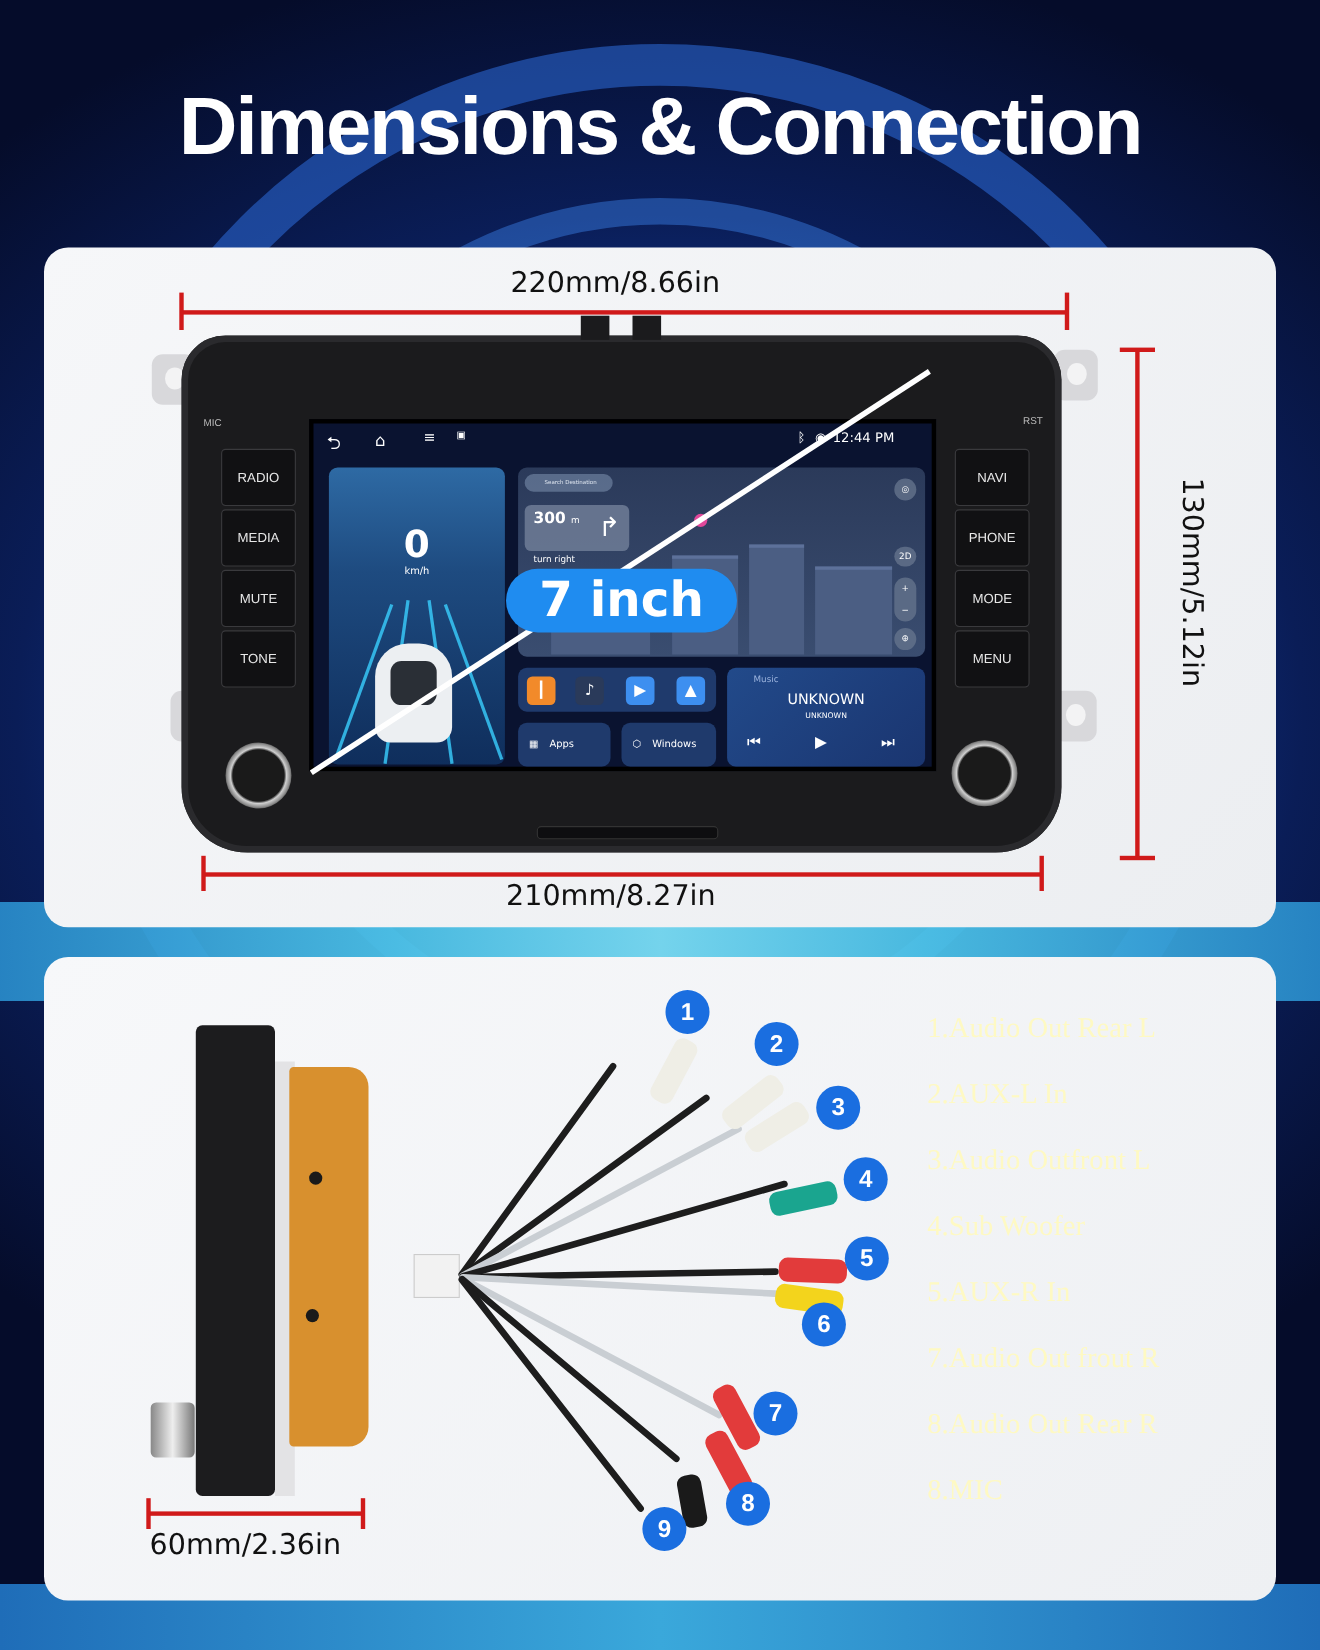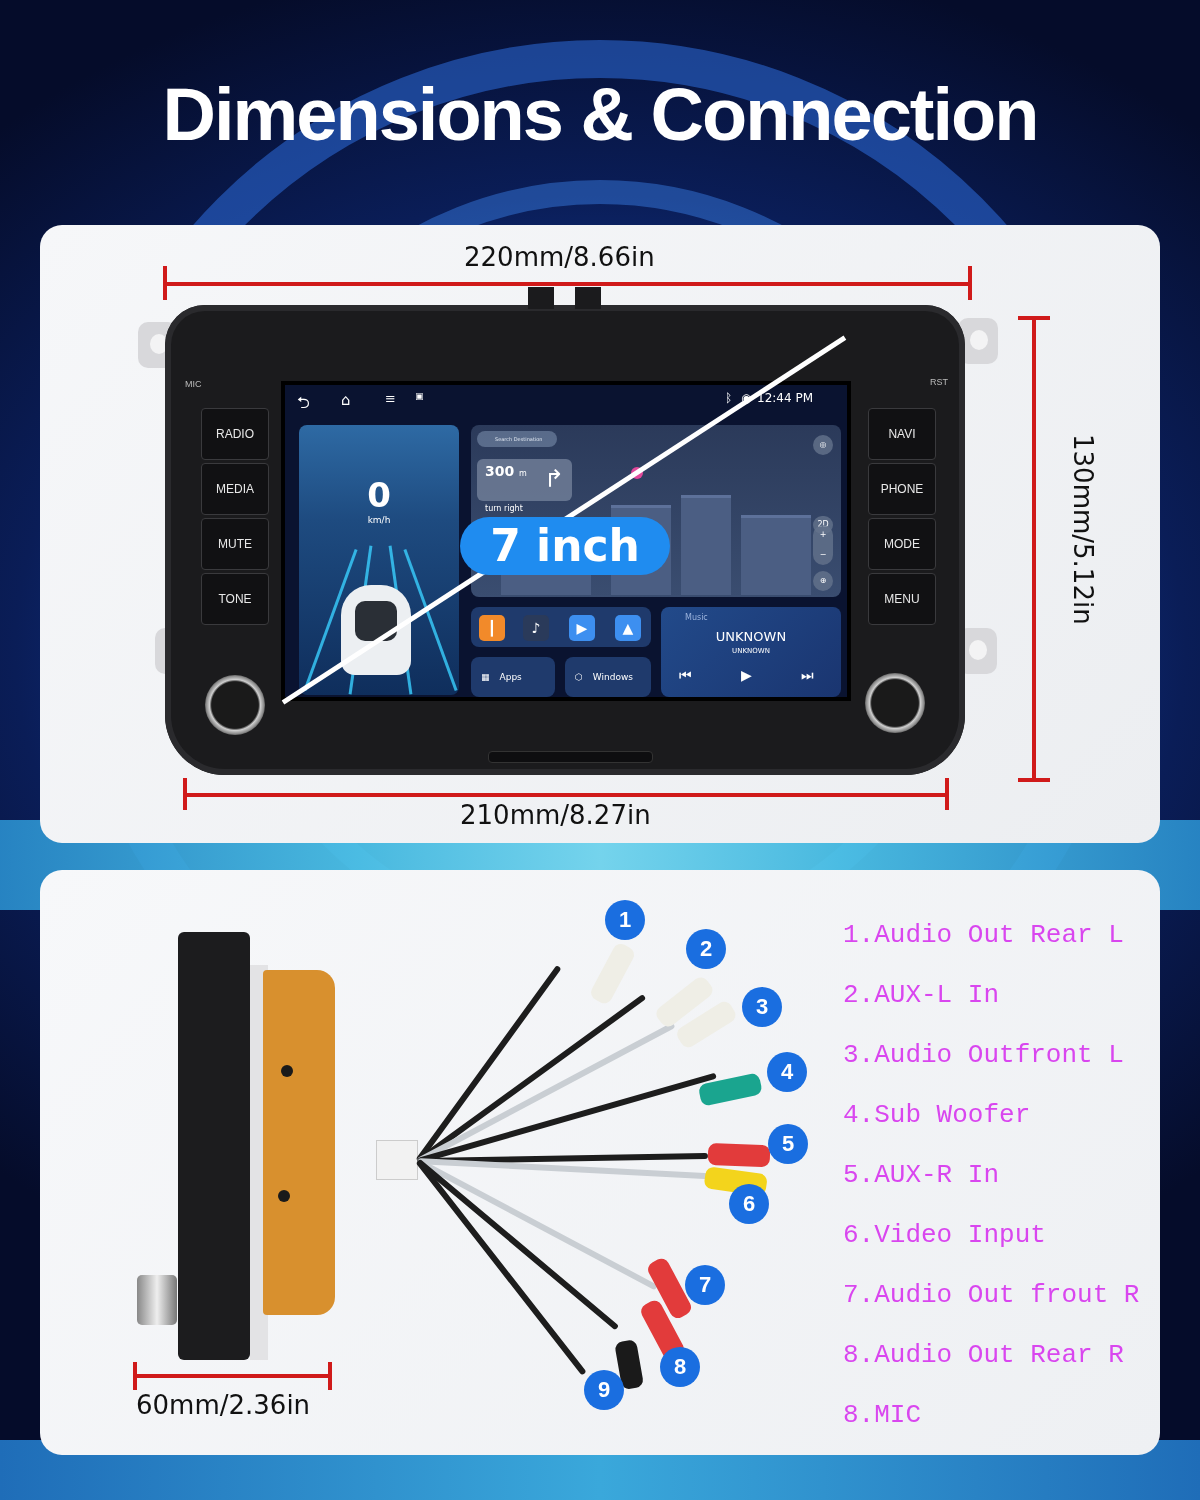--- a/index.html
+++ b/index.html
@@ -135,21 +135,21 @@
   
   .wire { position:absolute; height: 6px; border-radius: 3px; transform-origin: 0 50%; }
   .plug { position:absolute; width: 62px; height: 22px; border-radius: 8px; transform-origin: 0 50%; }
   .num-badge {
     position:absolute; width: 40px; height: 40px; border-radius:50%; background:#1a6ee0; color:#fff;
     font-size: 22px; font-weight: 700; text-align:center; line-height: 40px; font-family: "Liberation Sans", sans-serif;
   }
   .connector { position:absolute; left: 376px; top: 1140px; width: 42px; height: 40px; background:#f2f2f2; border:1px solid #ccc; }
 
   .legend { position:absolute; left: 843px; top: 918px; }
-  .legend-item { height: 60px; font-size: 26px; color: #d946ef; font-family: Liberation Mono, monospace; line-height: 34px; }
+  .legend-item { height: 60px; font-size: 26px; color: #fef9c3; font-family: Liberation Serif, serif; line-height: 34px; }
 </style>
 </head>
 <body>
 
 <div class="bg">
   <div class="arc a1"></div>
   <div class="arc a2"></div>
   <div class="floor"></div>
   <div class="floor-bottom"></div>
 </div>
@@ -229,21 +229,21 @@
       <div class="building" style="left:270px;top:90px;width:70px;height:80px;"></div>
       <div class="building" style="left:30px;top:110px;width:90px;height:60px;"></div>
       <div class="search-pill">Search Destination</div>
       <div class="turn-box">
         <div class="turn-dist"><span>300</span> <small>m</small></div>
         <div class="turn-text">turn right</div>
         <div class="turn-arrow">↱</div>
       </div>
       <div style="position:absolute;left:160px;top:42px;width:12px;height:12px;border-radius:50%;background:#e0489a;"></div>
       <div class="map-ctrl" style="top:10px;height:20px;line-height:20px;">◎</div>
-      <div class="map-ctrl" style="top:91px;height:18px;line-height:18px;">2D</div>
+      <div class="map-ctrl" style="top:72px;height:18px;line-height:18px;">2D</div>
       <div class="map-ctrl" style="top:100px;height:40px;line-height:20px;">+<br>−</div>
       <div class="map-ctrl" style="top:146px;height:20px;line-height:20px;">⊕</div>
     </div>
 
     <div class="apps-row">
       <div class="app-ic" style="left:8px;background:#f28a2a;">┃</div>
       <div class="app-ic" style="left:52px;background:#2a3a5a;">♪</div>
       <div class="app-ic" style="left:98px;background:#3d8ff0;">▶</div>
       <div class="app-ic" style="left:144px;background:#3d8ff0;">▲</div>
     </div>
@@ -315,17 +315,16 @@
 <div class="num-badge" style="left:685px;top:1265px;">7</div>
 <div class="num-badge" style="left:660px;top:1347px;">8</div>
 <div class="num-badge" style="left:584px;top:1370px;">9</div>
 
 <div class="legend">
   <div class="legend-item">1.Audio Out Rear L</div>
   <div class="legend-item">2.AUX-L In</div>
   <div class="legend-item">3.Audio Outfront L</div>
   <div class="legend-item">4.Sub Woofer</div>
   <div class="legend-item">5.AUX-R In</div>
-  <div class="legend-item">6.Video Input</div>
   <div class="legend-item">7.Audio Out frout R</div>
   <div class="legend-item">8.Audio Out Rear R</div>
   <div class="legend-item">8.MIC</div>
 </div>
 
 </body></html>

